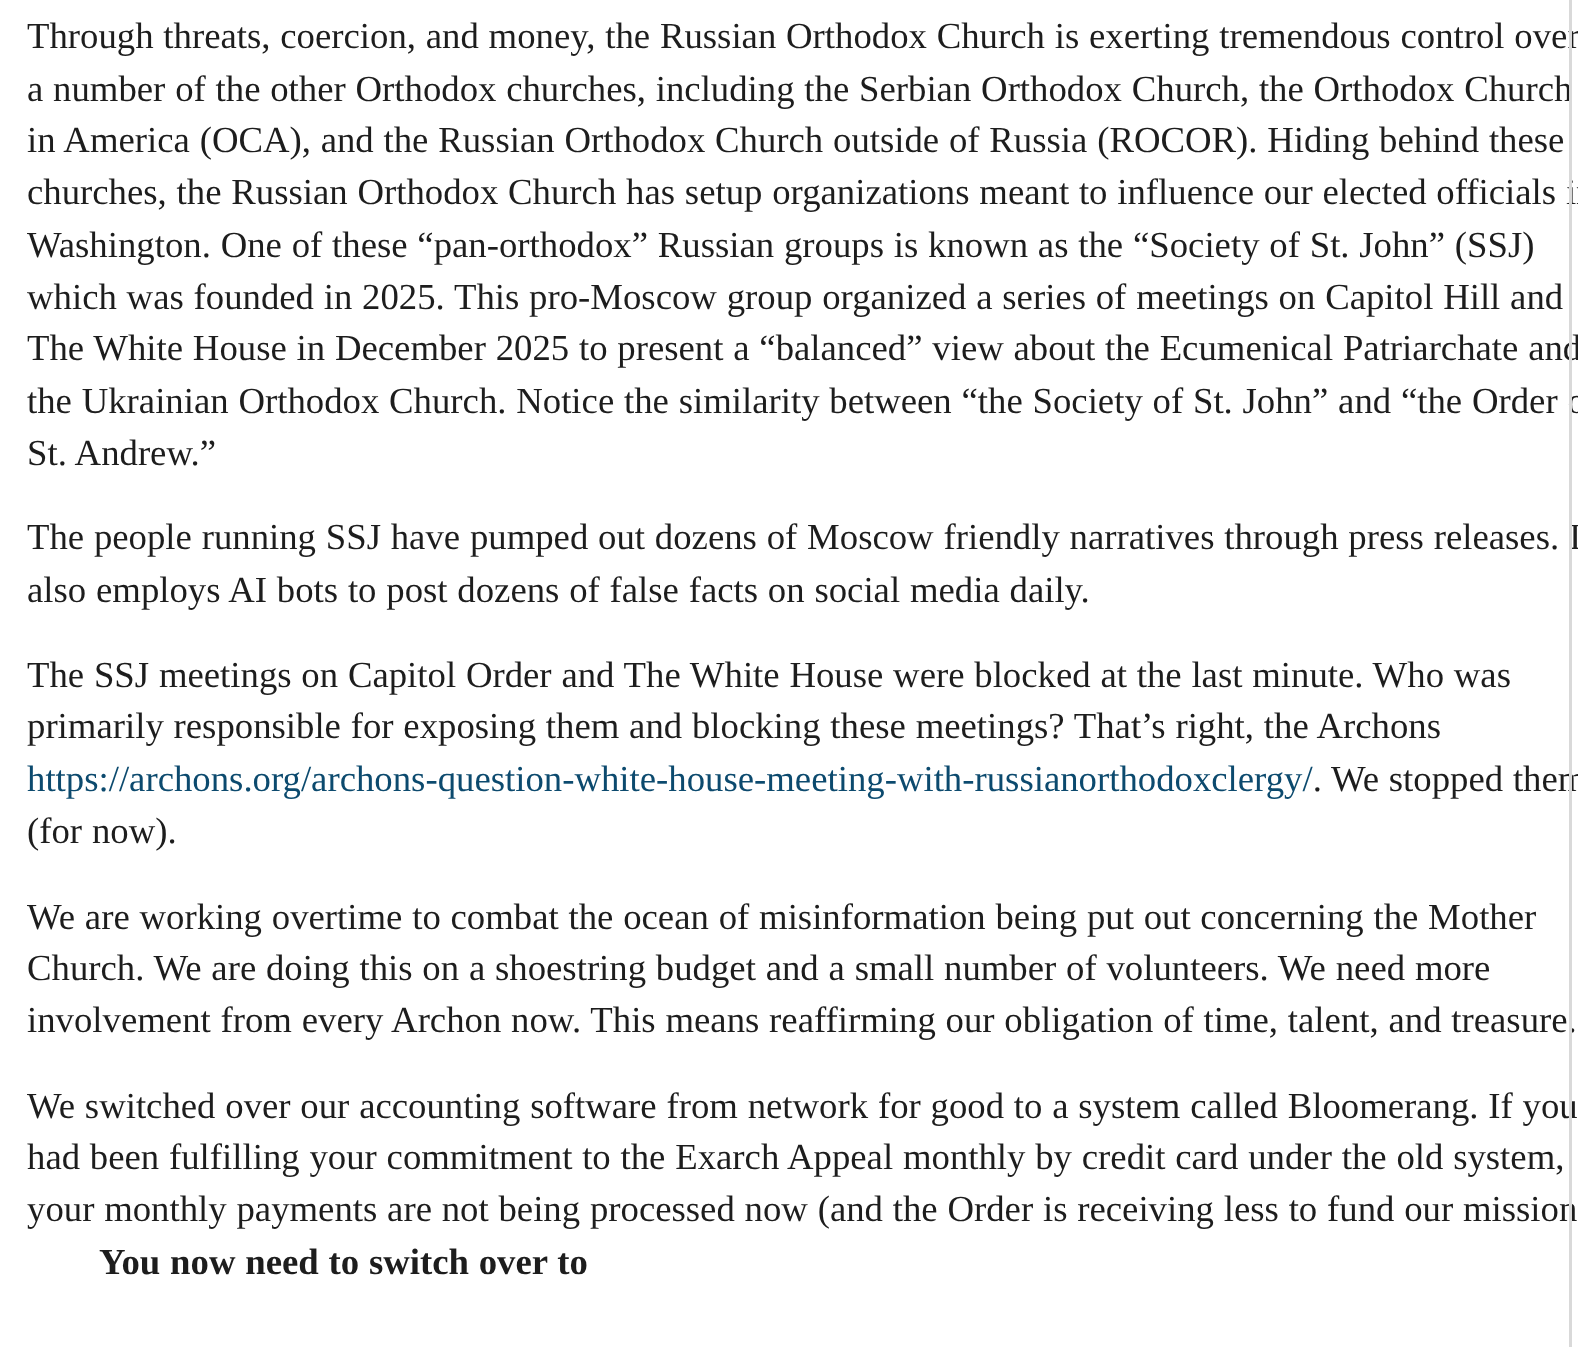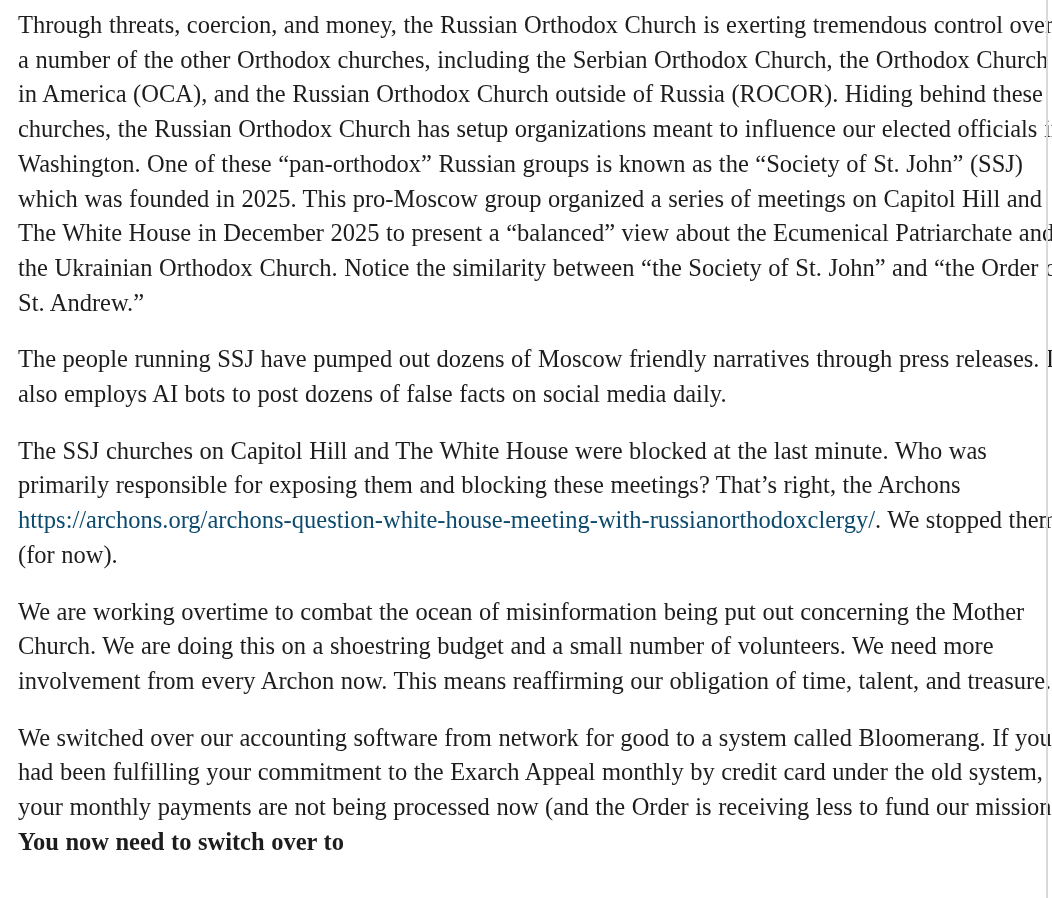--- a/index.html
+++ b/index.html
@@ -43,41 +43,42 @@
   }
   p.last {
     margin-bottom: 0;
   }
   a.link {
     color: #0c4a6e;
     text-decoration: none;
   }
   .bold {
     font-weight: bold;
+    margin-left: 48px;
   }
   .right-rule {
     position: absolute;
     top: 0;
     left: 1046px;
     width: 2px;
     height: 898px;
     background: #d9d9d9;
   }
 </style>
 </head>
 <body>
 
 <div class="page">
   <div class="content">
 
     <p>Through threats, coercion, and money, the Russian Orthodox Church is exerting tremendous control over a number of the other Orthodox churches, including the Serbian Orthodox Church, the Orthodox Church in America (OCA), and the Russian Orthodox Church outside of Russia (ROCOR). Hiding behind these churches, the Russian Orthodox Church has setup organizations meant to influence our elected officials in Washington. One of these “pan-orthodox” Russian groups is known as the “Society of St. John” (SSJ) which was founded in 2025. This pro-Moscow group organized a series of meetings on Capitol Hill and The White House in December 2025 to present a “balanced” view about the Ecumenical Patriarchate and the Ukrainian Orthodox Church. Notice the similarity between “the Society of St. John” and “the Order of St. Andrew.”</p>
 
     <p>The people running SSJ have pumped out dozens of Moscow friendly narratives through press releases. It also employs AI bots to post dozens of false facts on social media daily.</p>
 
-    <p><span>The SSJ churches on Capitol Hill and The White House were blocked at the last minute. Who was primarily responsible for exposing them and blocking these meetings? That’s right, the Archons </span><a class="link" href="#">https://archons.org/archons-question-white-house-meeting-with-russianorthodoxclergy/</a><span>. We stopped them (for now).</span></p>
+    <p><span>The SSJ meetings on Capitol Order and The White House were blocked at the last minute. Who was primarily responsible for exposing them and blocking these meetings? That’s right, the Archons </span><a class="link" href="#">https://archons.org/archons-question-white-house-meeting-with-russianorthodoxclergy/</a><span>. We stopped them (for now).</span></p>
 
     <p>We are working overtime to combat the ocean of misinformation being put out concerning the Mother Church. We are doing this on a shoestring budget and a small number of volunteers. We need more involvement from every Archon now. This means reaffirming our obligation of time, talent, and treasure.</p>
 
     <p class="last"><span>We switched over our accounting software from network for good to a system called Bloomerang. If you had been fulfilling your commitment to the Exarch Appeal monthly by credit card under the old system, your monthly payments are not being processed now (and the Order is receiving less to fund our mission). </span><span class="bold">You now need to switch over to</span></p>
 
   </div>
   <div class="right-rule"></div>
 </div>
 
 </body></html>

